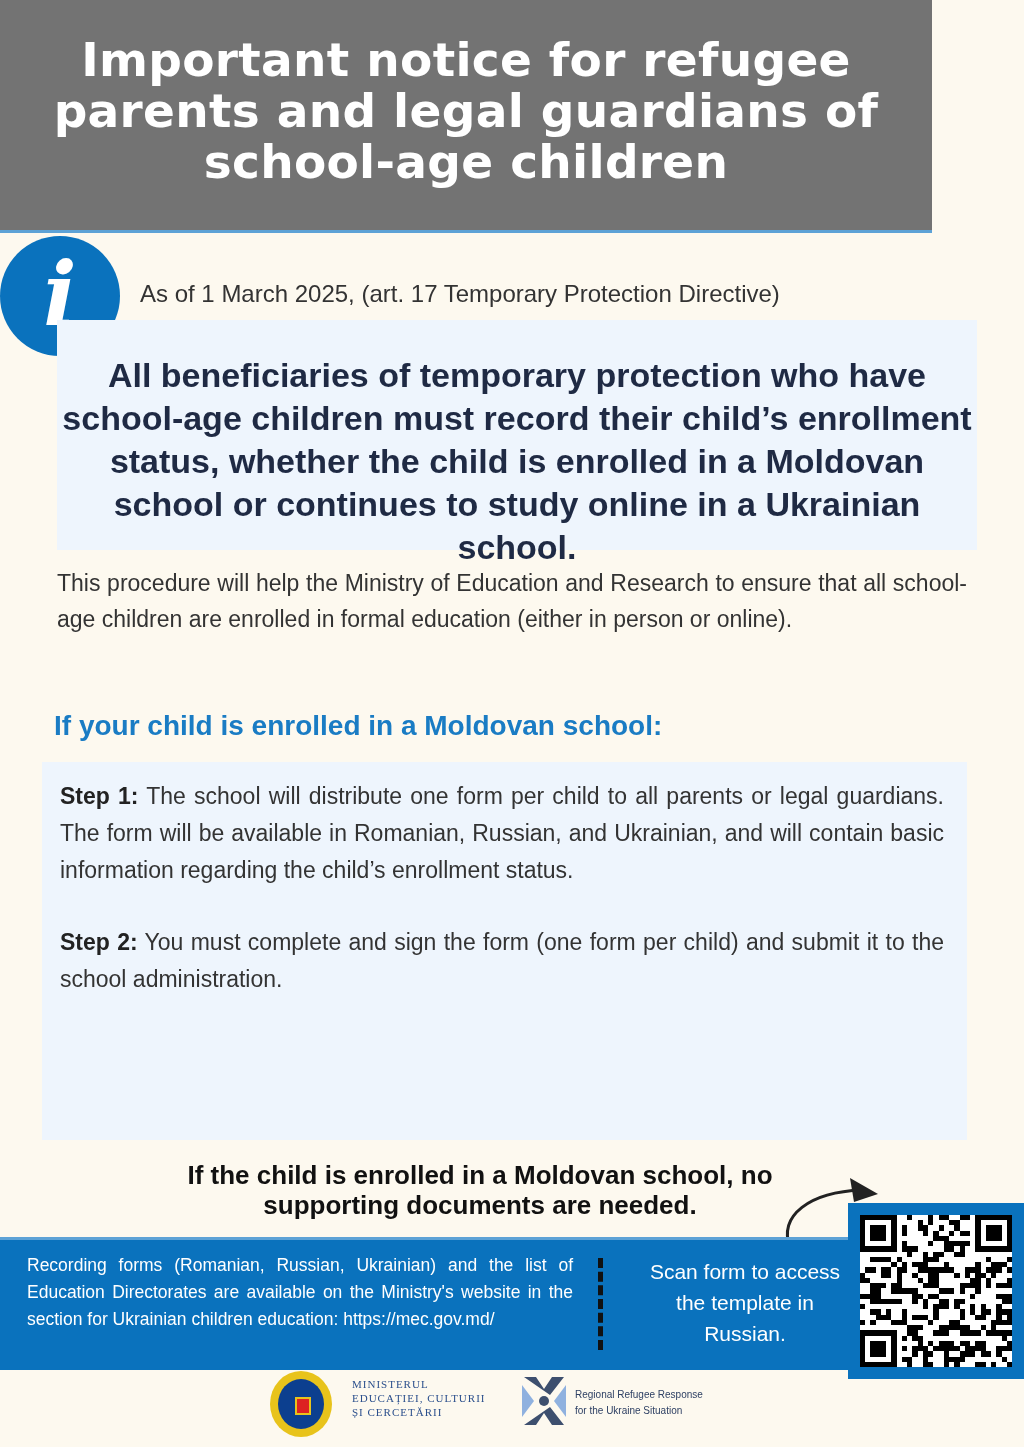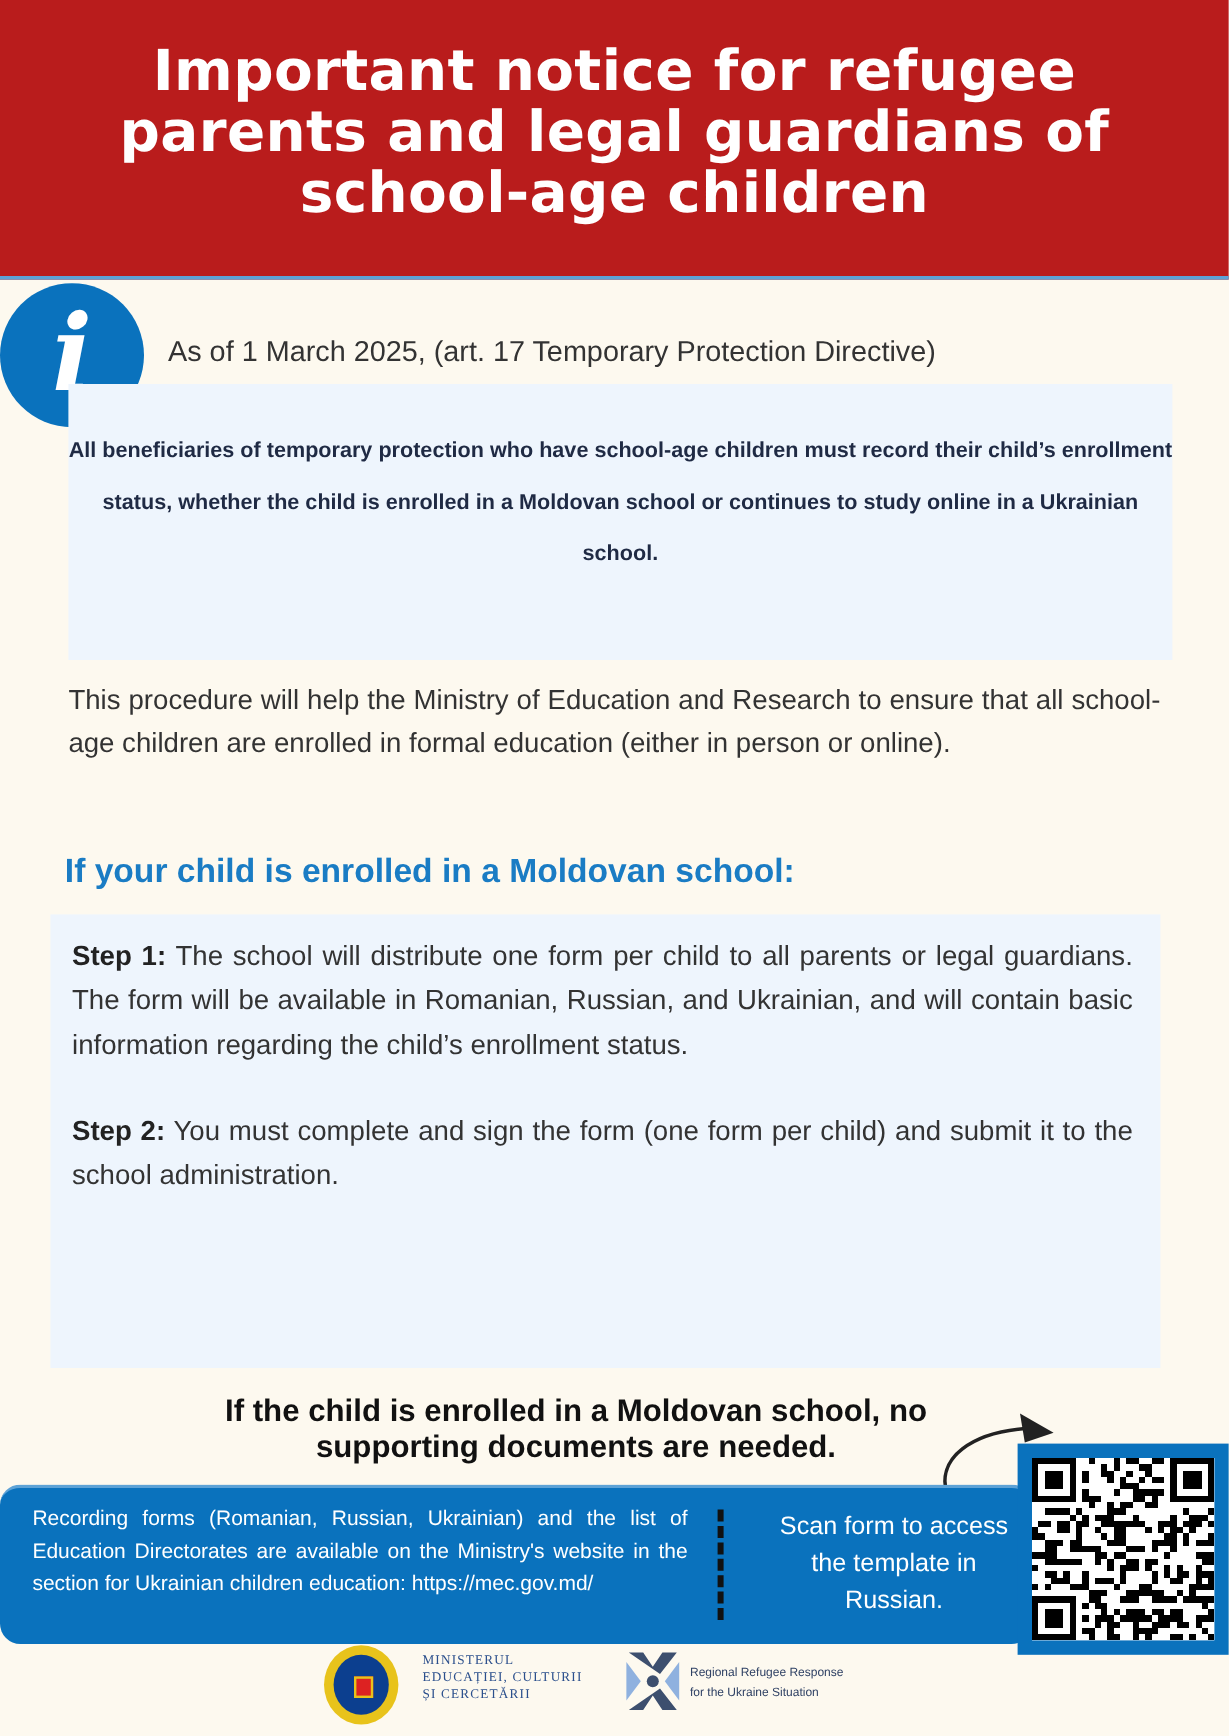--- a/index.html
+++ b/index.html
@@ -1,30 +1,30 @@
 <!DOCTYPE html>
 <html><head>
 <meta charset="utf-8">
 <style>
   html,body{margin:0;padding:0;}
   body{width:1024px;height:1447px;background:#fdf9ef;position:relative;overflow:hidden;font-family:"Liberation Sans",sans-serif;color:#222;}
-  .header{position:absolute;left:0;top:0;width:1024px;height:230px;background:#b91c1c;border-bottom:3px solid #5da2d6;}
+  .header{position:absolute;left:0;top:0;width:888px;height:230px;background:#737373;border-bottom:3px solid #5da2d6;padding-left:44px;}
   .header h1{margin:0;position:absolute;left:40px;right:40px;top:34px;text-align:center;color:#fff;font-family:"DejaVu Sans",sans-serif;font-weight:bold;font-size:47px;line-height:51px;letter-spacing:0.3px;}
   .info-icon{position:absolute;left:0;top:236px;width:120px;height:120px;border-radius:50%;background:#0a72bd;}
   .info-icon span{position:absolute;left:0;right:0;top:8px;text-align:center;color:#fff;font-family:"DejaVu Serif",serif;font-style:italic;font-weight:bold;font-size:88px;line-height:100px;}
   .as-of{position:absolute;left:140px;top:280px;font-size:24px;color:#333;}
   .callout{position:absolute;left:57px;top:320px;width:920px;height:230px;background:#eef5fd;}
-  .callout p{margin:0;position:absolute;left:0;right:0;top:34px;text-align:center;font-weight:bold;font-size:18px;line-height:43px;color:#1f2a44;}
+  .callout p{margin:0;position:absolute;left:0;right:0;top:34px;text-align:center;font-weight:bold;font-size:34px;line-height:43px;color:#1f2a44;}
   .intro{position:absolute;left:57px;top:565px;width:910px;font-size:23px;line-height:36px;text-align:justify;color:#333;}
   .subhead{position:absolute;left:54px;top:710px;font-size:28px;font-weight:bold;color:#1a7cc4;}
   .steps{position:absolute;left:42px;top:762px;width:925px;height:378px;background:#eef5fd;}
   .step{position:absolute;left:18px;width:884px;font-size:23px;line-height:37px;text-align:justify;color:#333;}
   .step b{color:#222;}
   .note{position:absolute;left:160px;top:1160px;width:640px;text-align:center;font-size:26px;line-height:30px;font-weight:bold;color:#111;}
-  .band{position:absolute;left:0;top:1237px;width:860px;height:130px;background:#0a72bd;border-top:3px solid #5da2d6;border-radius:17px;}
+  .band{position:absolute;left:0;top:1237px;width:860px;height:130px;background:#0a72bd;border-top:3px solid #5da2d6;}
   .band-text{position:absolute;left:27px;top:12px;width:546px;color:#fff;font-size:17.5px;line-height:27px;text-align:justify;}
   .divider{position:absolute;left:598px;top:18px;width:6px;height:92px;border-left:5px dashed #111;}
   .scan{position:absolute;left:640px;top:16px;width:210px;text-align:center;color:#fff;font-size:21px;line-height:31px;}
   .qr-frame{position:absolute;left:848px;top:1203px;width:176px;height:176px;background:#0a72bd;}
   .qr{position:absolute;left:12px;top:12px;width:152px;height:152px;background:#fff;}
   .arrow{position:absolute;left:770px;top:1170px;width:120px;height:80px;}
   .logos{position:absolute;left:0;top:1367px;width:856px;height:80px;}
   .coat{position:absolute;left:270px;top:4px;width:62px;height:66px;border-radius:50%;background:#e8c31b;}
   .coat .inner{position:absolute;left:8px;top:8px;width:46px;height:50px;border-radius:50%;background:#0c3f8f;}
   .coat .shield{position:absolute;left:17px;top:18px;width:12px;height:14px;background:#d22;border:2px solid #e8c31b;}

